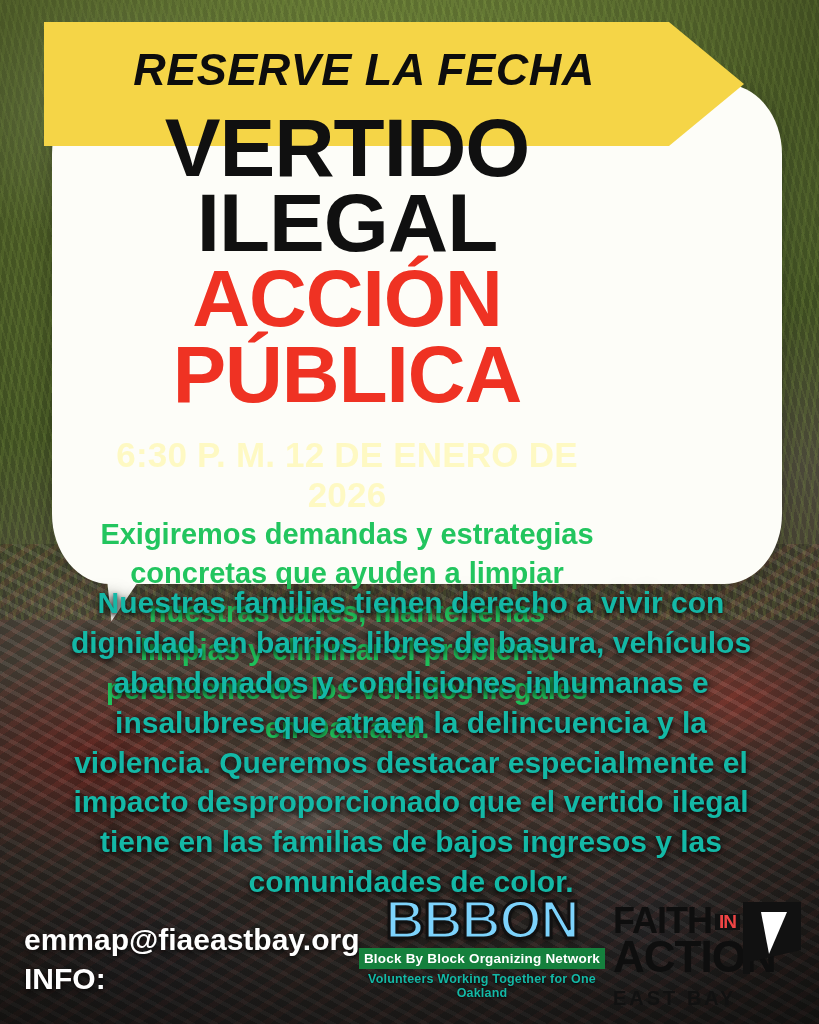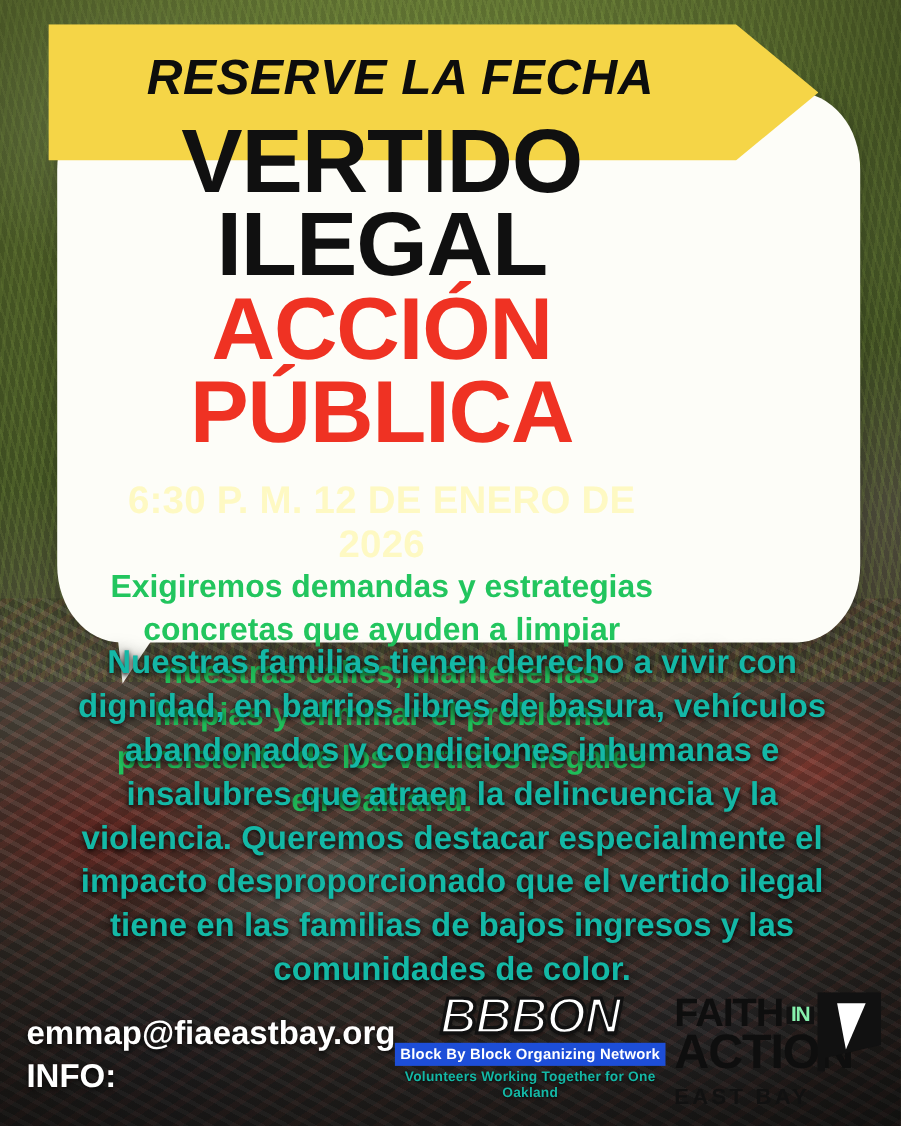--- a/index.html
+++ b/index.html
@@ -125,50 +125,49 @@
     font-size:30px; font-weight:600; line-height:1.3;
     text-align:left;
   }
 
   
   .logo-bbbon {
     position:absolute; right:214px; bottom:24px;
     width:246px; text-align:center;
   }
   .bbbon-word {
-    font-size:46px; font-weight:bold; line-height:.9;
-    color:#ffffff;
+    font-size:54px; font-weight:bold; line-height:.9;
+    color:#7dd3fc;
     -webkit-text-stroke:3px #111;
     letter-spacing:-1px;
     text-shadow:0 3px 4px rgba(0,0,0,.6);
-    font-style:italic;
   }
   .bbbon-bar {
-    margin-top:4px; background:#1d4ed8; color:#fff;
+    margin-top:4px; background:#15803d; color:#fff;
     font-size:13.5px; font-weight:bold; letter-spacing:.2px;
     padding:3px 4px;
   }
   .bbbon-tag {
     margin-top:3px; color:#14b8a6;
     font-size:12.5px; font-weight:bold; letter-spacing:.2px;
     text-shadow:0 1px 2px rgba(0,0,0,.8);
   }
 
   .logo-fia {
     position:absolute; right:22px; bottom:22px;
     width:184px; height:96px;
   }
   .fia-text {
     position:absolute; left:0; top:0;
     color:#0e0e0e; font-weight:bold; line-height:.86;
     font-family:"Liberation Sans Narrow","Liberation Sans", sans-serif;
   }
   .fia-l1 { font-size:36px; letter-spacing:-1px; }
   .fia-in {
-    display:inline-block; background:#111; color:#86efac;
+    display:inline-block; background:#111; color:#ef4444;
     font-size:19px; padding:0 4px; vertical-align:5px; margin-left:3px;
   }
   .fia-l2 { font-size:44px; letter-spacing:-1px; margin-top:1px; }
   .fia-l3 {
     font-size:20px; letter-spacing:3px; margin-top:14px; color:#111;
   }
   .fia-mark {
     position:absolute; right:-4px; top:-4px; width:58px; height:72px;
   }
 </style>

